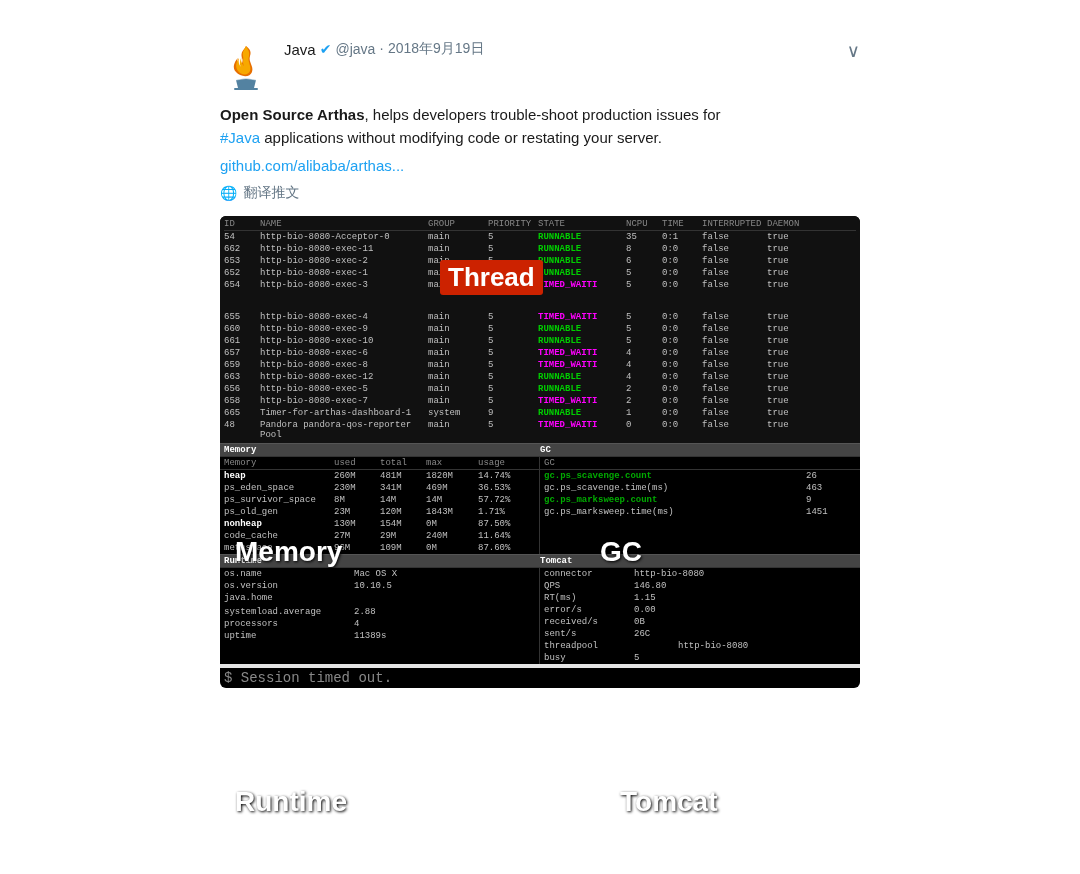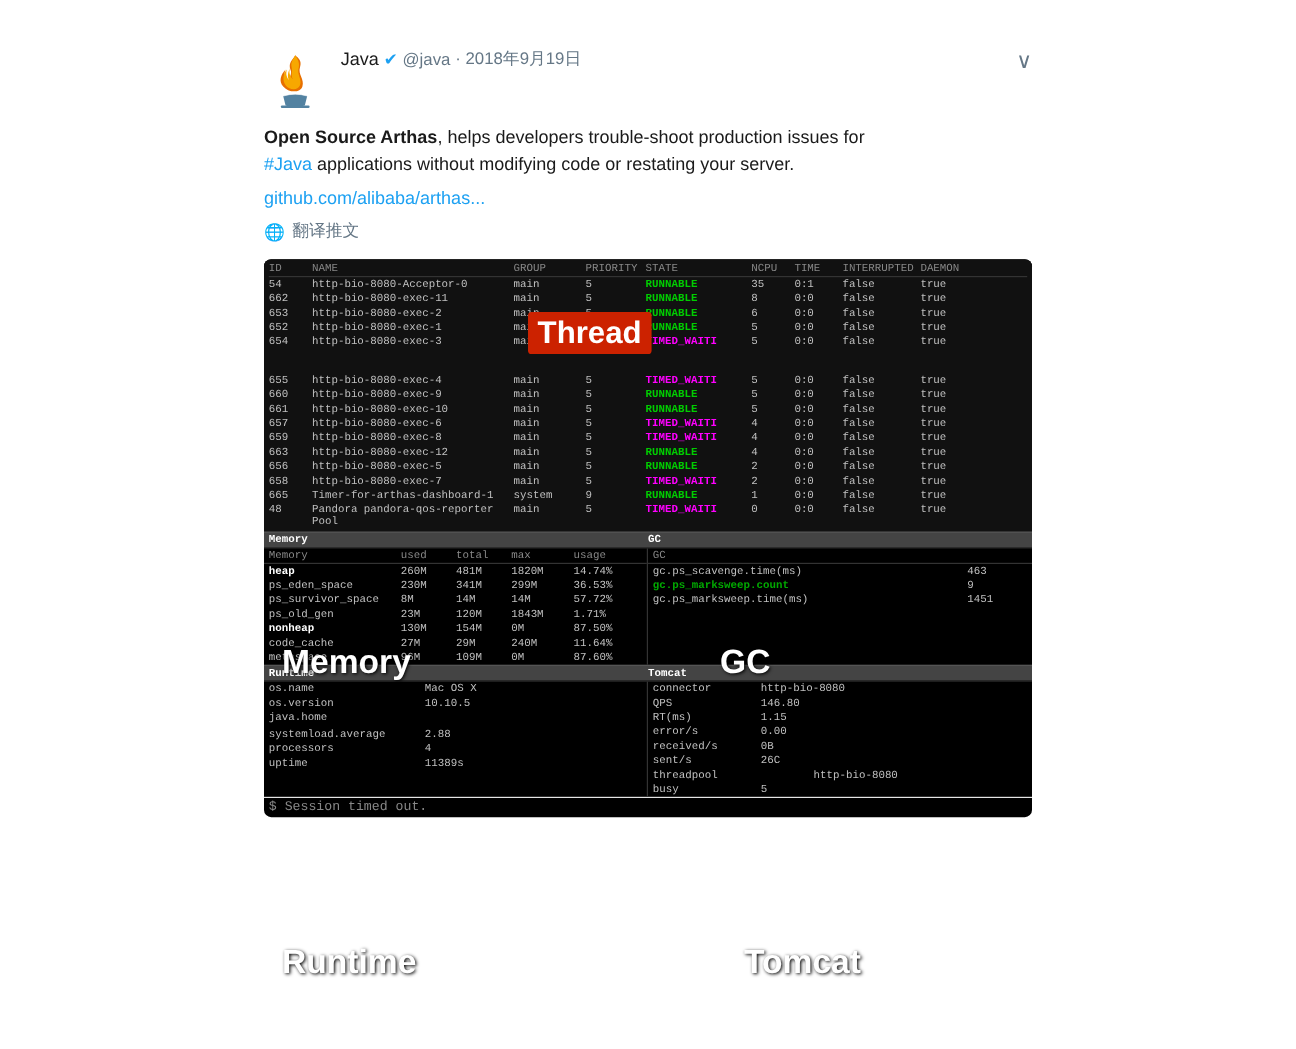--- a/index.html
+++ b/index.html
@@ -94,23 +94,23 @@
     }
     .section-divider {
       background: #444;
       color: #fff;
       font-size: 9px;
       padding: 1px 4px;
       font-weight: bold;
     }
     .session-line {
       color: #888;
-      font-size: 11px;
+      font-size: 14px;
       padding: 2px 4px;
-      border-top: 1px solid #e5e5e5;
+      border-top: 4px solid #e5e5e5;
     }
     
     .terminal-wrapper {
       position: relative;
     }
     .overlay-label {
       position: absolute;
       font-family: Arial, sans-serif;
       font-weight: 900;
       font-size: 28px;
@@ -409,21 +409,21 @@
     <span style="font-weight:bold;color:#fff;">heap</span>
     <span>260M</span>
     <span>481M</span>
     <span>1820M</span>
     <span>14.74%</span>
   </div>
               <div style="display: grid; grid-template-columns: 110px 46px 46px 52px 52px; font-size: 9px; color: rgb(192, 192, 192); padding: 1px 4px;">
     <span style="">ps_eden_space</span>
     <span>230M</span>
     <span>341M</span>
-    <span>299M</span>
+    <span>469M</span>
     <span>36.53%</span>
   </div>
               <div style="display: grid; grid-template-columns: 110px 46px 46px 52px 52px; font-size: 9px; color: rgb(192, 192, 192); padding: 1px 4px;">
     <span style="">ps_survivor_space</span>
     <span>8M</span>
     <span>14M</span>
     <span>14M</span>
     <span>57.72%</span>
   </div>
               <div style="display: grid; grid-template-columns: 110px 46px 46px 52px 52px; font-size: 9px; color: rgb(192, 192, 192); padding: 1px 4px;">
@@ -457,20 +457,24 @@
             </div>
         </div>
 
         <div>
           <div style="display:grid; grid-template-columns:1fr 50px; font-size:9px; color:#888; padding:1px 4px; border-bottom:1px solid #333;">
             <span>GC</span>
             <span></span>
           </div>
           <div id="gc-rows-container">
               <div style="display: grid; grid-template-columns: 1fr 50px; font-size: 9px; color: rgb(192, 192, 192); padding: 1px 4px;">
+    <span style="font-weight:bold;color:#00aa00;">gc.ps_scavenge.count</span>
+    <span>26</span>
+  </div>
+              <div style="display: grid; grid-template-columns: 1fr 50px; font-size: 9px; color: rgb(192, 192, 192); padding: 1px 4px;">
     <span style="">gc.ps_scavenge.time(ms)</span>
     <span>463</span>
   </div>
               <div style="display: grid; grid-template-columns: 1fr 50px; font-size: 9px; color: rgb(192, 192, 192); padding: 1px 4px;">
     <span style="font-weight:bold;color:#00aa00;">gc.ps_marksweep.count</span>
     <span>9</span>
   </div>
               <div style="display: grid; grid-template-columns: 1fr 50px; font-size: 9px; color: rgb(192, 192, 192); padding: 1px 4px;">
     <span style="">gc.ps_marksweep.time(ms)</span>
     <span>1451</span>

